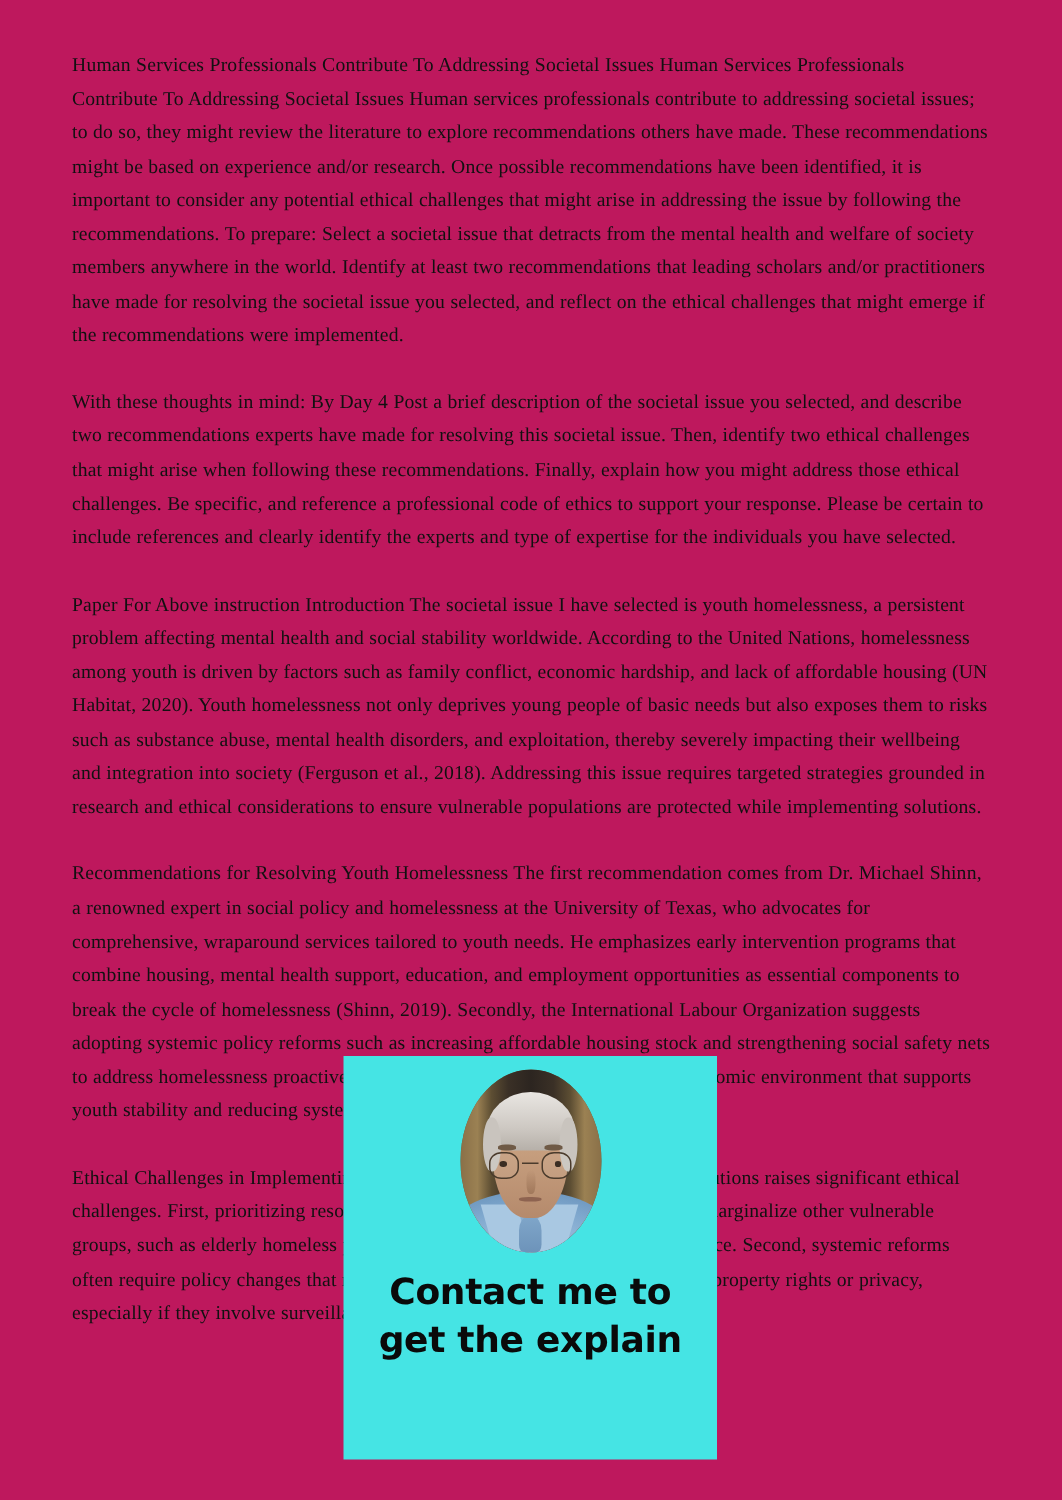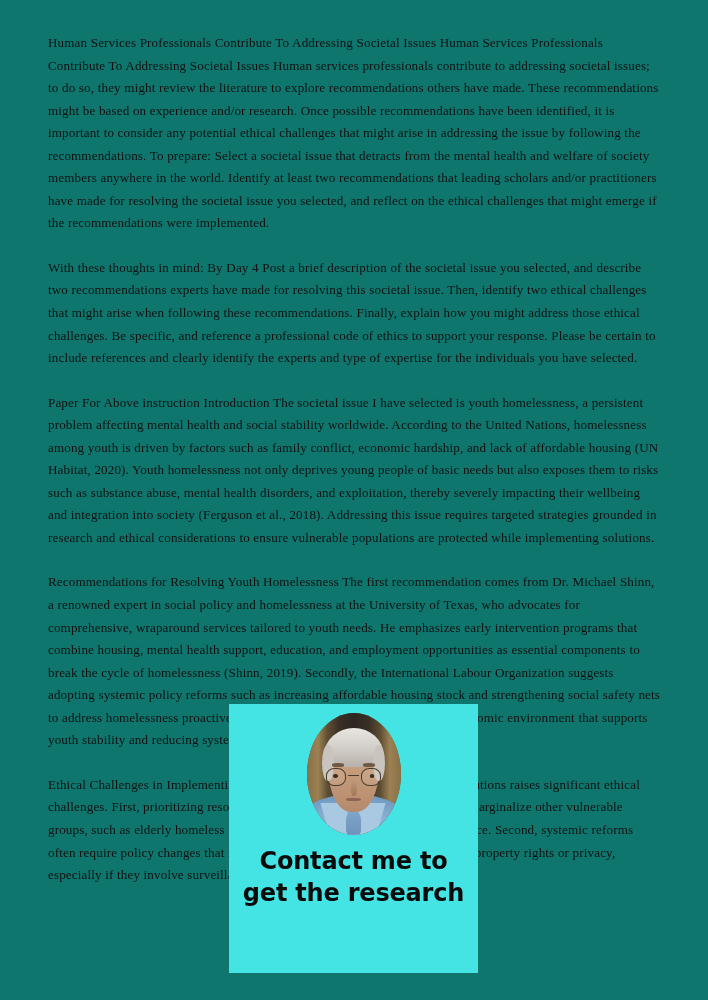--- a/index.html
+++ b/index.html
@@ -15,21 +15,21 @@
     font-family: "Liberation Serif", "DejaVu Serif", serif;
     color: #111111;
     position: relative;
   }
   #page {
     position: absolute;
     left: 0;
     top: 0;
     width: 708px;
     height: 1000px;
-    background: #0f766e;
+    background: #be185d;
   }
   #doc-body {
     position: absolute;
     left: 48px;
     top: 32px;
     width: 614px;
   }
   .para {
     font-size: 13.1px;
     line-height: 22.55px;
@@ -267,17 +267,17 @@
       <div class="ph-glass-l"></div>
       <div class="ph-glass-r"></div>
       <div class="ph-bridge"></div>
       <div class="ph-eye-l"></div>
       <div class="ph-eye-r"></div>
       <div class="ph-nose"></div>
       <div class="ph-mouth"></div>
     </div>
 
     <div id="overlay-line1">Contact me to</div>
-    <div id="overlay-line2">get the research</div>
+    <div id="overlay-line2">get the explain</div>
 
   </div>
 
 </div>
 
 </body></html>

